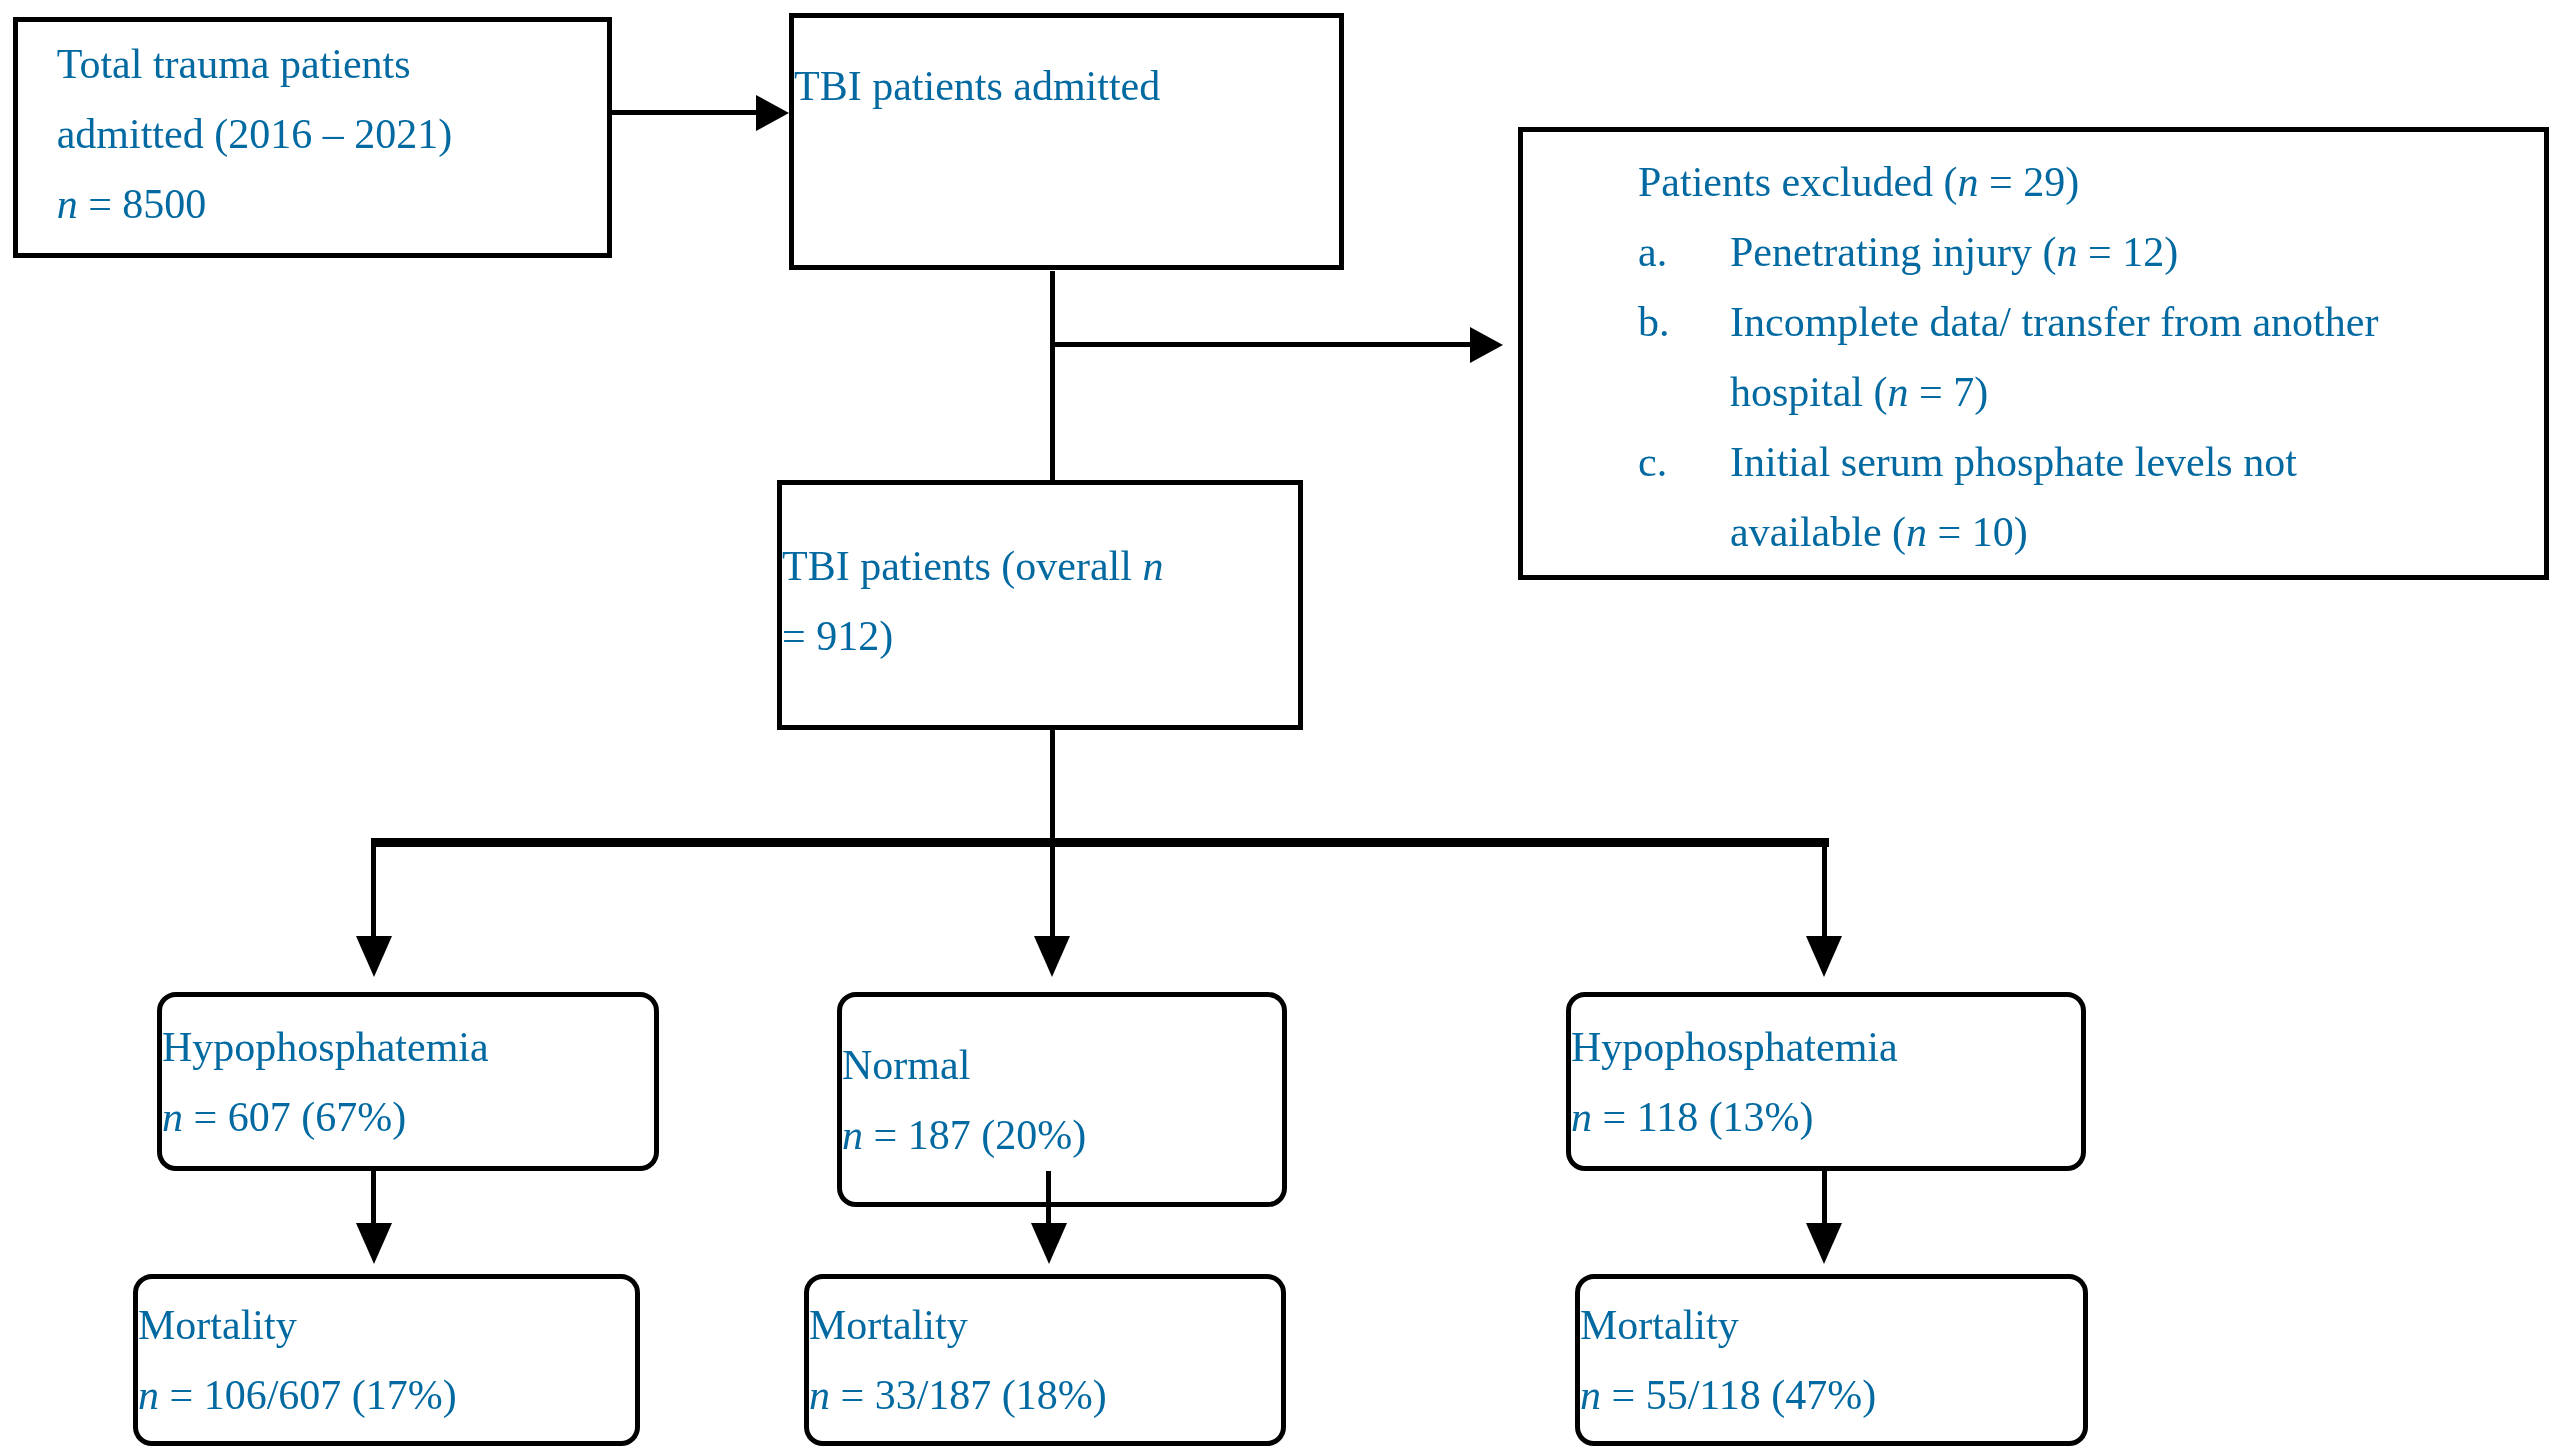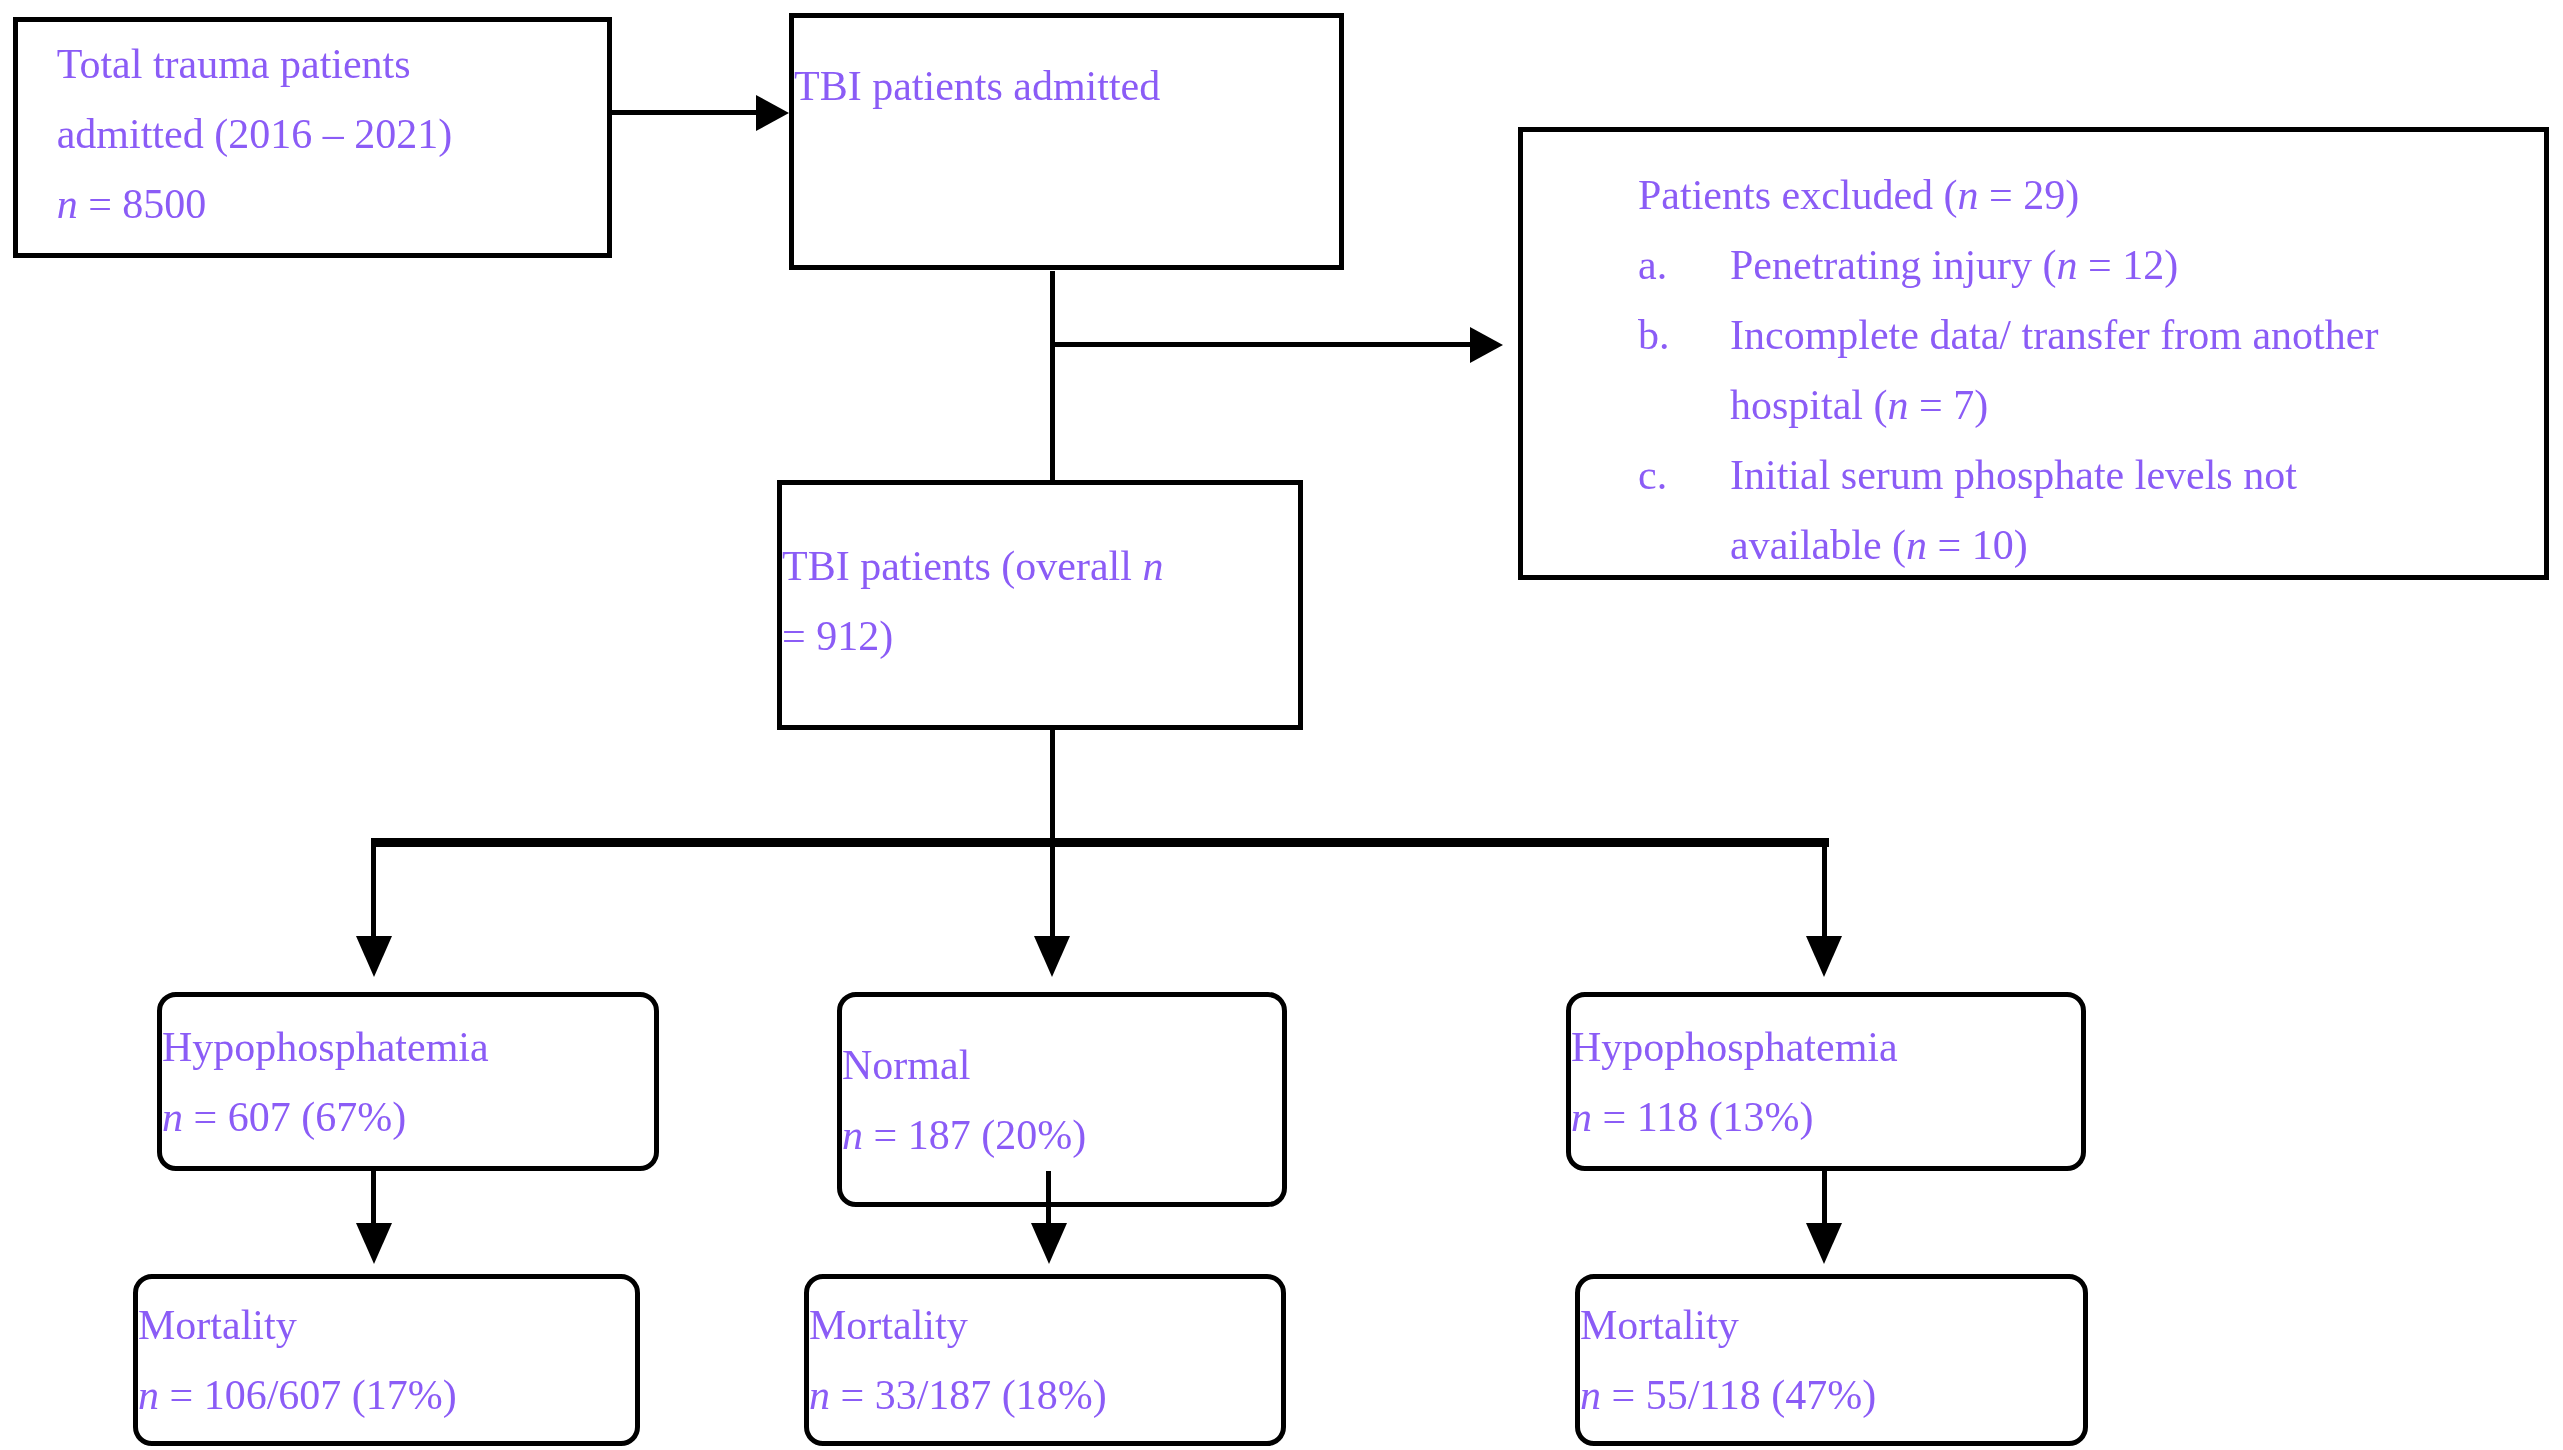--- a/index.html
+++ b/index.html
@@ -1,27 +1,27 @@
 <!DOCTYPE html>
 <html style="font-size:10px"><head>
 <meta charset="utf-8">
 <style>
   html, body { margin:0; padding:0; background:#ffffff; }
   #canvas {
     position:relative; width:2563px; height:1450px; background:#ffffff;
     font-family:"Liberation Serif","DejaVu Serif",serif;
-    font-size:42px; line-height:70px; color:#8b5cf6; overflow:hidden;
+    font-size:42px; line-height:70px; color:#0369a1; overflow:hidden;
   }
   .box { position:absolute; border:5px solid #000; box-sizing:border-box; background:#fff; }
   .center { text-align:left; }
   .vcenter { display:flex; flex-direction:column; justify-content:center;border-radius:19px; }
 
   #box-total   { left:12.7px;   top:16.5px;   width:599px;  height:241px; padding:7.6px 19px 0 39px; }
   #box-tbi     { left:789px; top:13.3px;   width:555px;  height:257px; padding-top:33px; }
-  #box-excl    { left:1518px; top:127px;  width:1031px; height:453px; padding:28px 25px 0 115px; }
+  #box-excl    { left:1518px; top:127px;  width:1031px; height:453px; padding:15px 25px 0 115px; }
   #box-overall { left:777px; top:480px;  width:526px;  height:250px; padding-top:46px; }
   #box-hypo    { left:157px;  top:992px; width:502px;  height:179px; }
   #box-normal  { left:837px; top:992px; width:450px;  height:215px; }
   #box-hyper   { left:1566px; top:992px; width:520px;  height:179px; }
   #box-mort-hypo   { left:133px;  top:1274px; width:507px; height:172px; }
   #box-mort-normal { left:804px; top:1274px; width:482px; height:172px; }
   #box-mort-hyper  { left:1575px; top:1274px; width:513px; height:172px; }
 
   .excl-item   { display:flex; }
   .excl-marker { width:92px; flex:none; }

